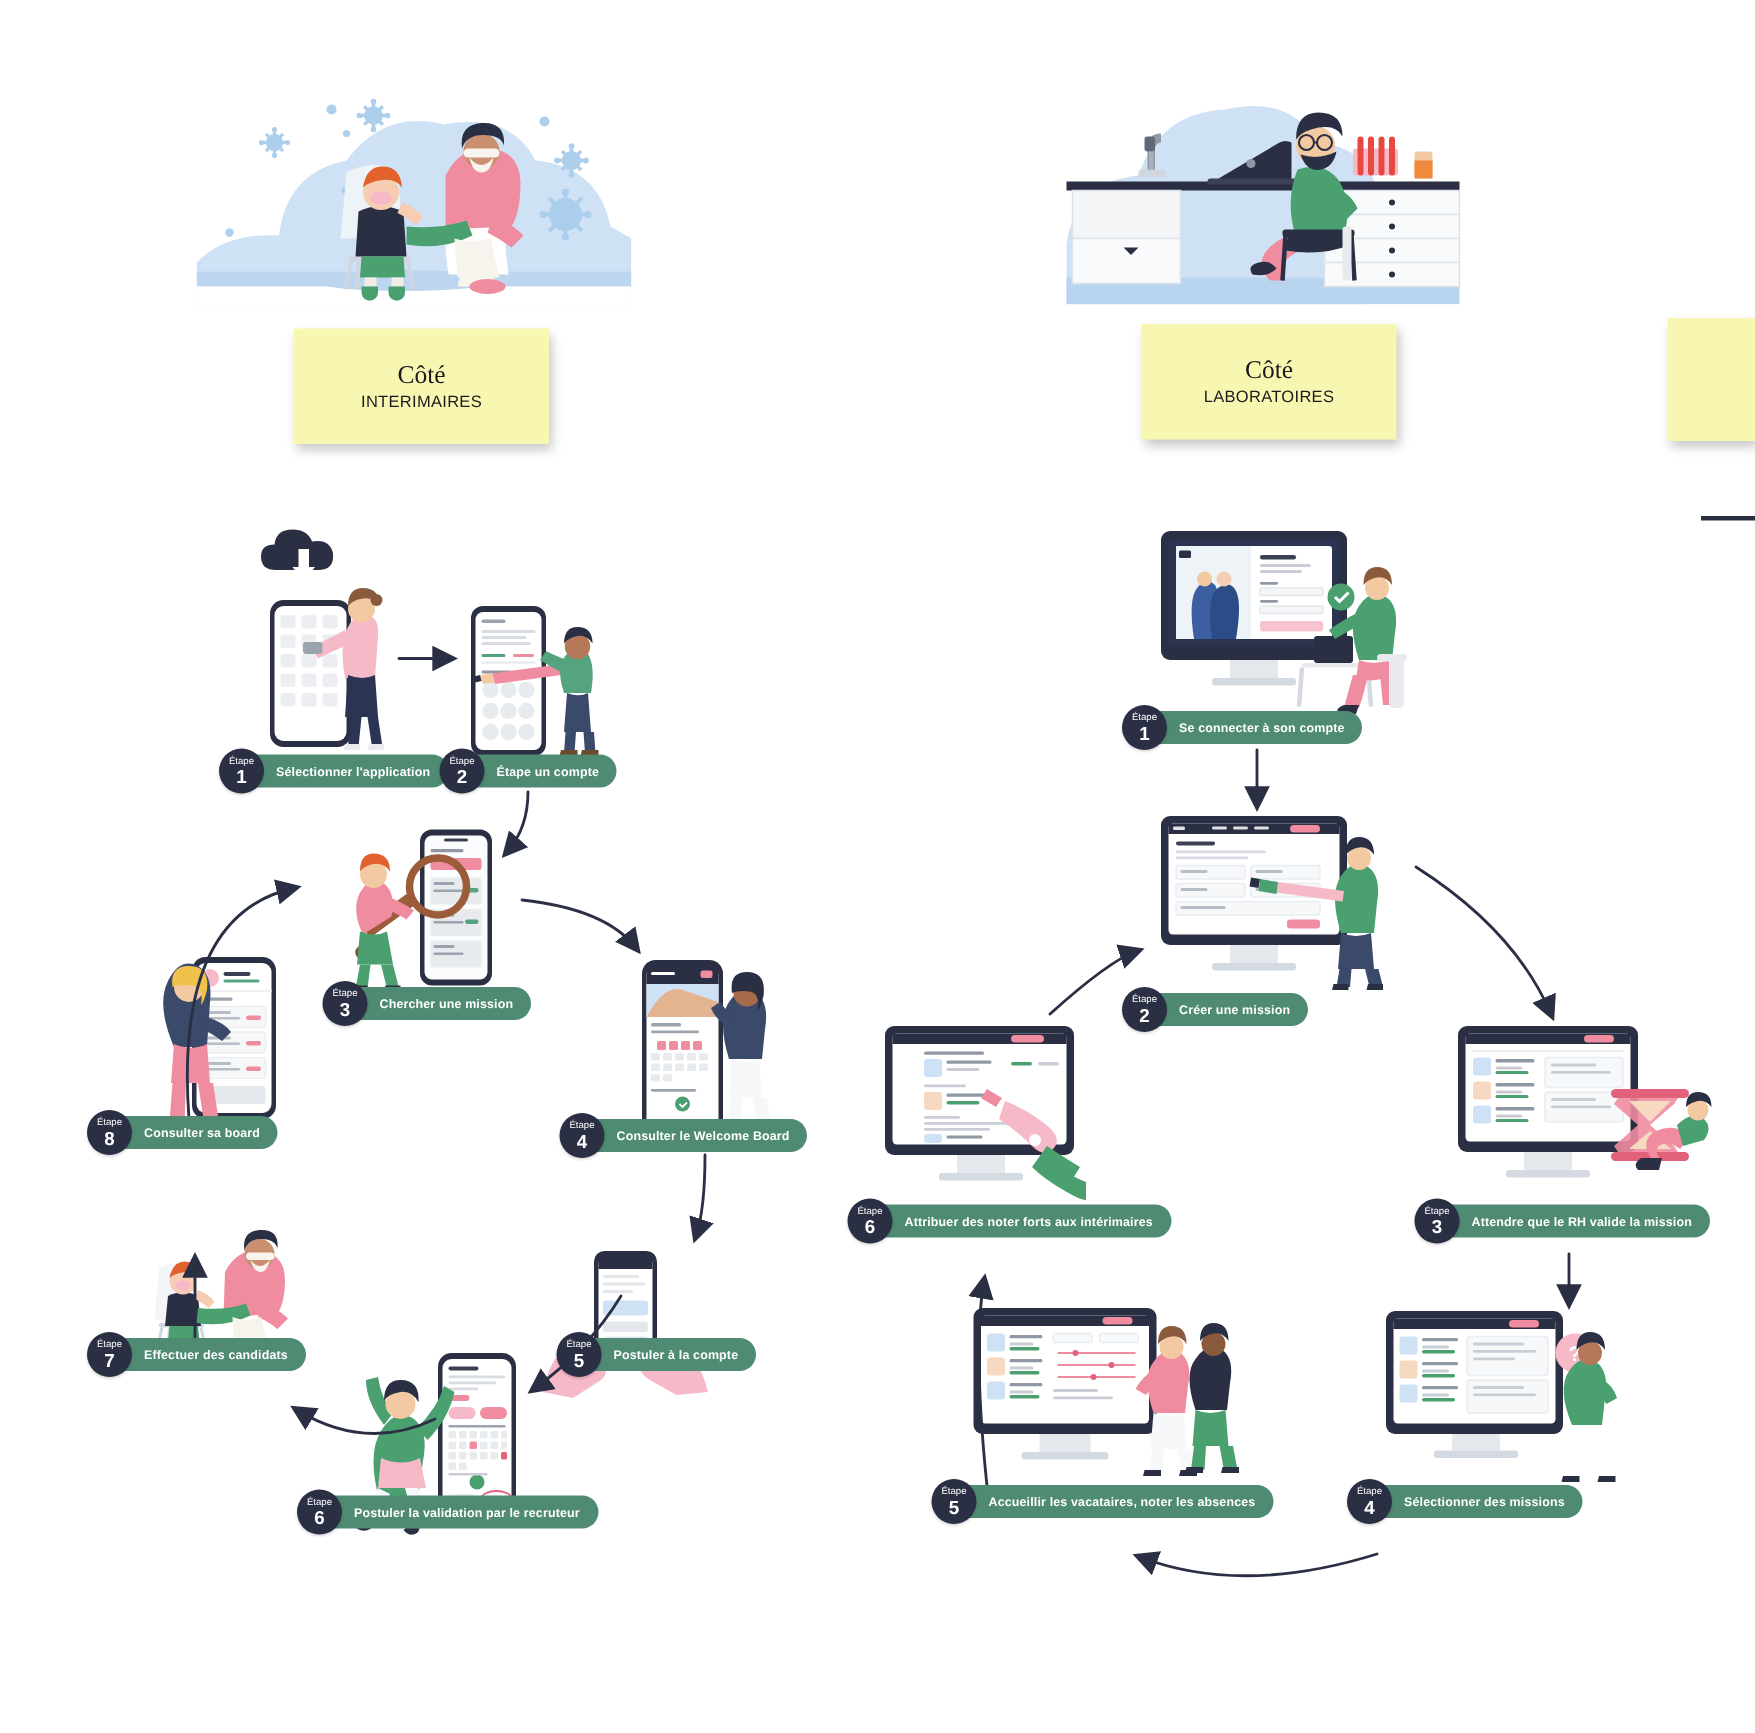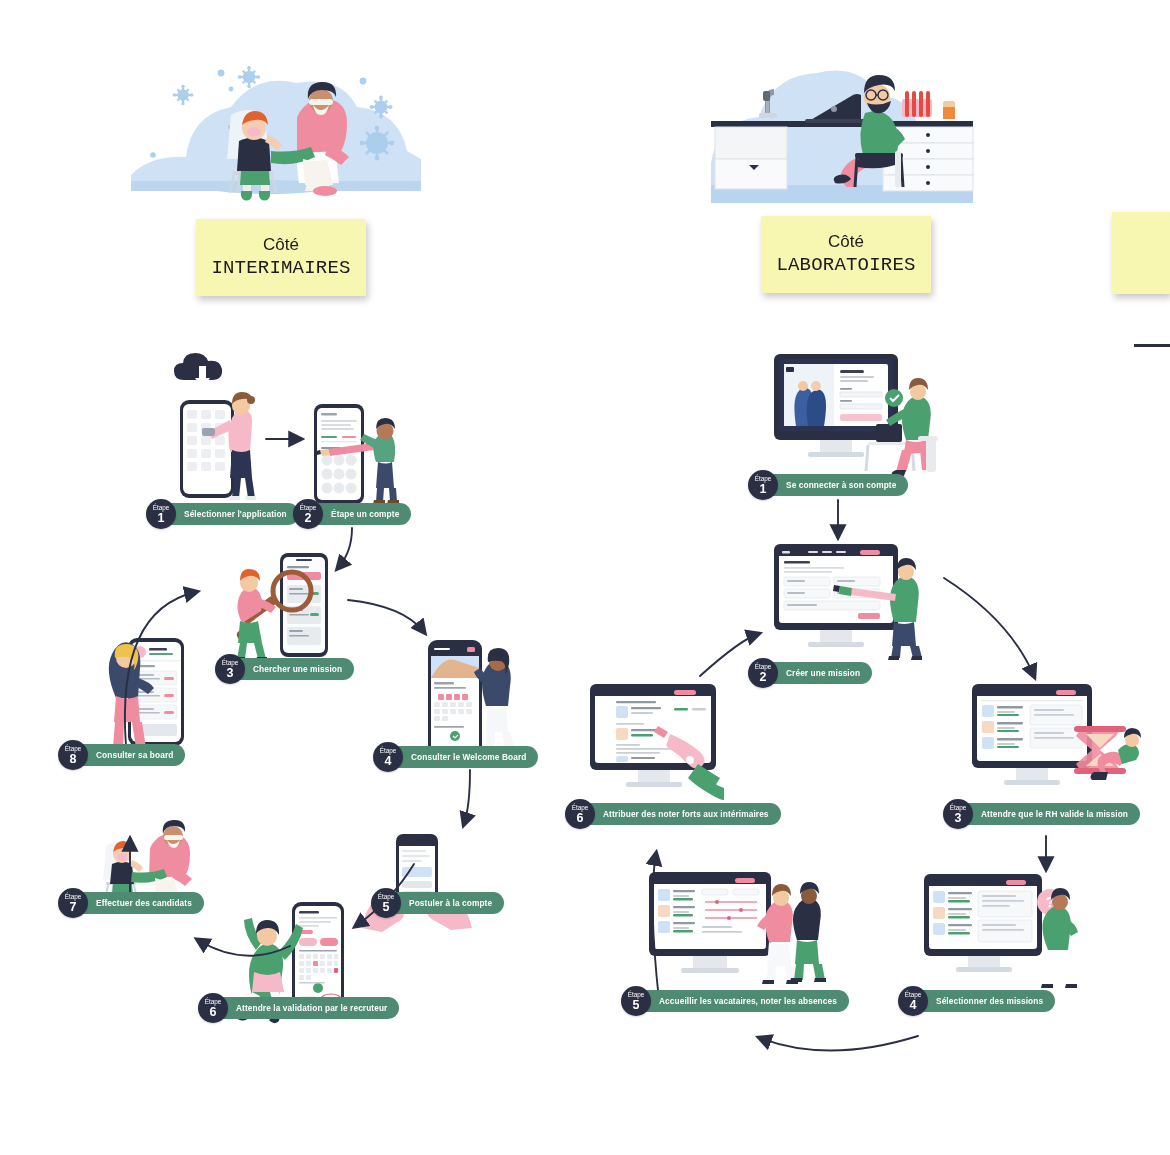--- a/index.html
+++ b/index.html
@@ -11,22 +11,22 @@
   }
   .canvas{position:absolute;inset:0;}
 
   
   .sticky{
     position:absolute;background:#f8f7b2;
     box-shadow:2px 4px 7px rgba(0,0,0,.22);
     display:flex;flex-direction:column;align-items:center;justify-content:center;
     color:#1b1b1b;line-height:1.32;text-align:center;
   }
-  .sticky .l1{font-size:17px;}
-  .sticky .l2{font-size:19px;letter-spacing:.2px;font-family:Liberation Mono, monospace;}
+  .sticky .l1{font-size:17px;font-family:Liberation Serif, serif;}
+  .sticky .l2{font-size:11px;letter-spacing:.2px;}
 
   
   .banner{position:absolute;overflow:hidden;background:#ffffff;}
   .banner svg{display:block;width:100%;height:100%;}
 
   
   .step{position:absolute;display:flex;align-items:center;height:30px;}
   .step .pill{
     height:22px;border-radius:11px;background:#4e8b72;color:#fff;
     display:flex;align-items:center;
@@ -1012,21 +1012,21 @@
       <span class="et">Étape</span>
       <span class="nb">5</span>
     </div>
     <div class="pill">Postuler à la compte</div>
   </div>
   <div class="step" style="left:198px;top:993px;">
     <div class="badge">
       <span class="et">Étape</span>
       <span class="nb">6</span>
     </div>
-    <div class="pill">Attendre la validation par le recruteur</div>
+    <div class="pill">Postuler la validation par le recruteur</div>
   </div>
   <div class="step" style="left:58px;top:888px;">
     <div class="badge">
       <span class="et">Étape</span>
       <span class="nb">7</span>
     </div>
     <div class="pill">Effectuer des candidats</div>
   </div>
   <div class="step" style="left:58px;top:740px;">
     <div class="badge">

